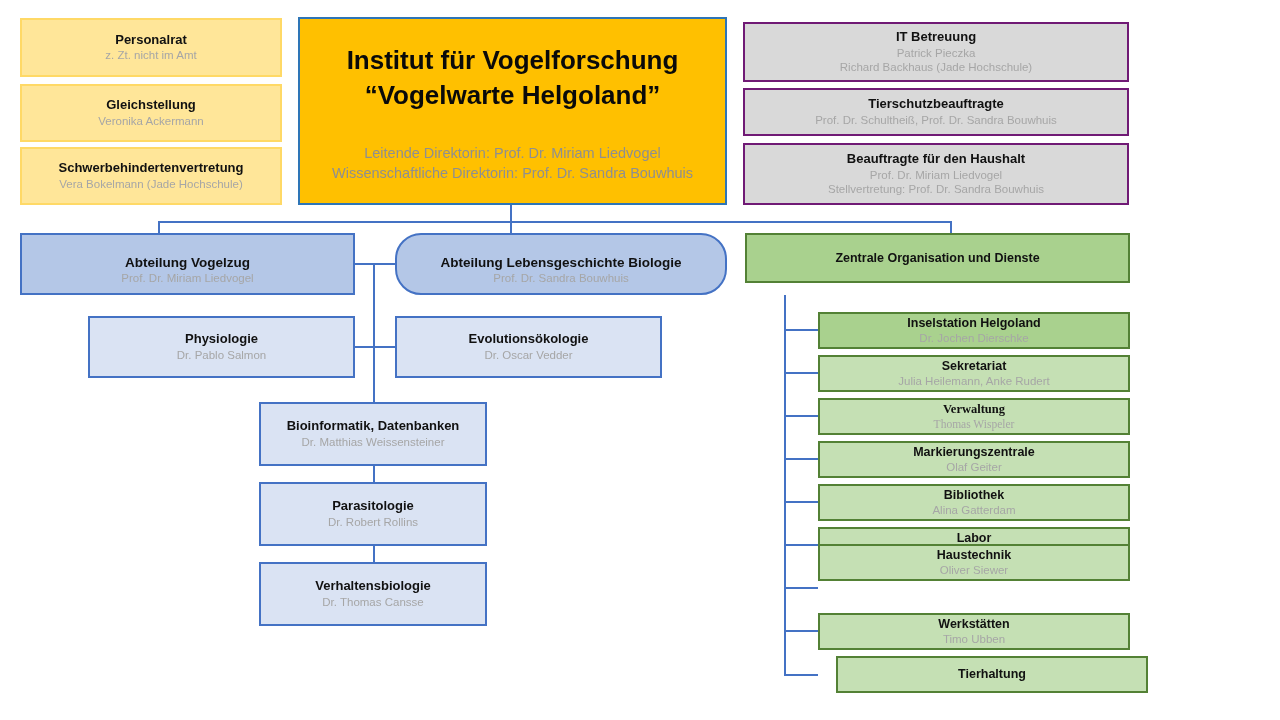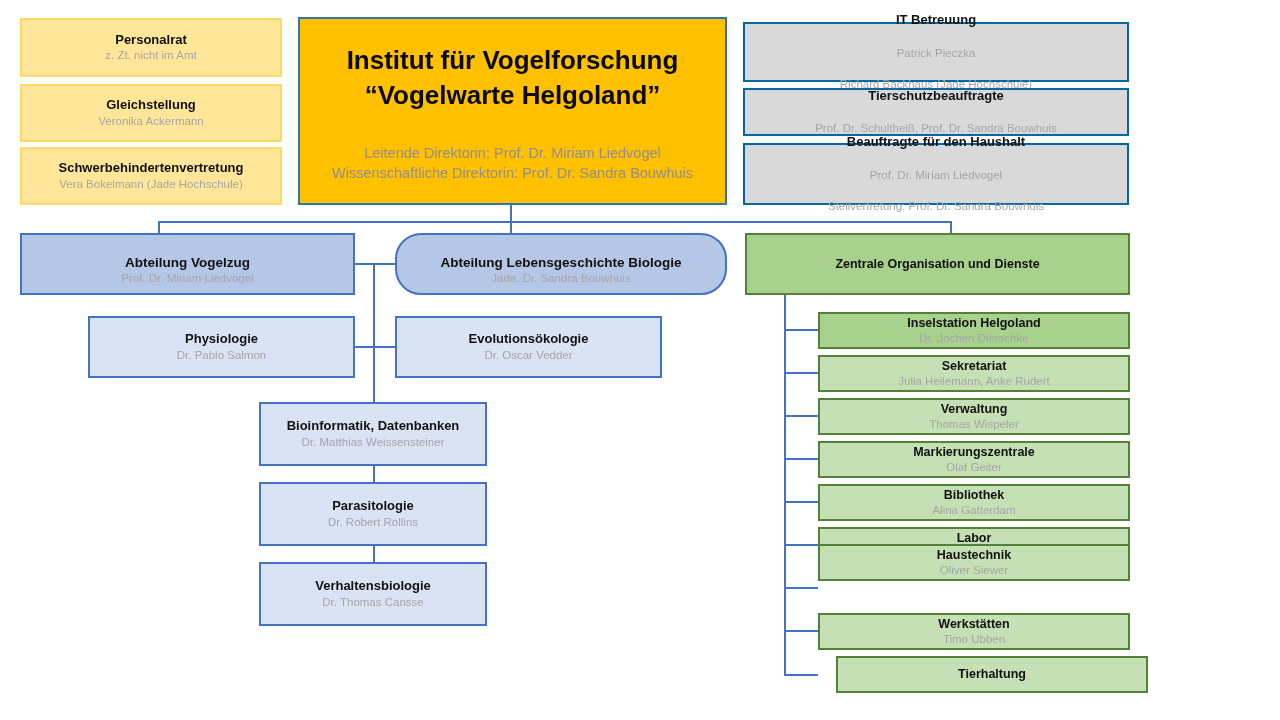--- a/index.html
+++ b/index.html
@@ -8,21 +8,21 @@
     font-family:"Liberation Sans", sans-serif;
   }
   .box{
     position:absolute;box-sizing:border-box;
     display:flex;flex-direction:column;align-items:center;justify-content:center;
     text-align:center;line-height:1.3;
   }
   .box .t{font-weight:bold;font-size:13px;color:#111111;}
   .box .s{font-size:11.5px;color:#a6a6a6;}
   .yellow{background:#ffe699;border:2px solid #ffd966;}
-  .gray{background:#d9d9d9;border:2px solid #0369a1;gap:17px;}
+  .gray{background:#d9d9d9;border:2px solid #701a75;}
   .blue-dark{background:#b4c7e7;border:2px solid #4472c4;}
   .blue-light{background:#dae3f3;border:2px solid #4472c4;}
   .green-dark{background:#a9d18e;border:2px solid #538135;}
   .green-light{background:#c5e0b4;border:2px solid #538135;}
   .orange-main{
     background:#ffc000;border:2px solid #2e75b6;
     justify-content:flex-start;padding-top:24px;
   }
   .orange-main .big{font-weight:bold;font-size:26px;color:#0a0a0a;line-height:1.35;}
   .orange-main .dir{font-size:14.5px;color:#8f8f8f;line-height:1.4;}
@@ -71,21 +71,21 @@
     <div class="s">Prof. Dr. Miriam Liedvogel</div>
     <div class="s">Stellvertretung: Prof. Dr. Sandra Bouwhuis</div>
   </div>
 
   <div class="box blue-dark dept" style="left:20px;top:233px;width:335px;height:62px;">
     <div class="t">Abteilung Vogelzug</div>
     <div class="s">Prof. Dr. Miriam Liedvogel</div>
   </div>
   <div class="box blue-dark dept" style="left:395px;top:233px;width:332px;height:62px;border-radius:26px;">
     <div class="t">Abteilung Lebensgeschichte Biologie</div>
-    <div class="s">Jade. Dr. Sandra Bouwhuis</div>
+    <div class="s">Prof. Dr. Sandra Bouwhuis</div>
   </div>
 
   <div class="box blue-light" style="left:88px;top:316px;width:267px;height:62px;">
     <div class="t">Physiologie</div>
     <div class="s">Dr. Pablo Salmon</div>
   </div>
   <div class="box blue-light" style="left:395px;top:316px;width:267px;height:62px;">
     <div class="t">Evolutionsökologie</div>
     <div class="s">Dr. Oscar Vedder</div>
   </div>
@@ -95,33 +95,33 @@
   </div>
   <div class="box blue-light" style="left:259px;top:482px;width:228px;height:64px;">
     <div class="t">Parasitologie</div>
     <div class="s">Dr. Robert Rollins</div>
   </div>
   <div class="box blue-light" style="left:259px;top:562px;width:228px;height:64px;">
     <div class="t">Verhaltensbiologie</div>
     <div class="s">Dr. Thomas Cansse</div>
   </div>
 
-  <div class="box green-dark" style="left:745px;top:233px;width:385px;height:62px;">
+  <div class="box green-dark" style="left:745px;top:233px;width:385px;height:50px;">
     <div class="t">Zentrale Organisation und Dienste</div>
   </div>
 
   <div class="box green-dark" style="left:818px;top:312px;width:312px;height:37px;">
     <div class="t">Inselstation Helgoland</div>
     <div class="s">Dr. Jochen Dierschke</div>
   </div>
   <div class="box green-light" style="left:818px;top:355px;width:312px;height:37px;">
     <div class="t">Sekretariat</div>
     <div class="s">Julia Heilemann, Anke Rudert</div>
   </div>
-  <div class="box green-light" style="left:818px;top:398px;width:312px;height:37px;">
+  <div class="box green-light" style="left:818px;top:398px;width:312px;height:37px;font-family:Liberation Serif, serif;">
     <div class="t">Verwaltung</div>
     <div class="s">Thomas Wispeler</div>
   </div>
   <div class="box green-light" style="left:818px;top:441px;width:312px;height:37px;">
     <div class="t">Markierungszentrale</div>
     <div class="s">Olaf Geiter</div>
   </div>
   <div class="box green-light" style="left:818px;top:484px;width:312px;height:37px;">
     <div class="t">Bibliothek</div>
     <div class="s">Alina Gatterdam</div>

